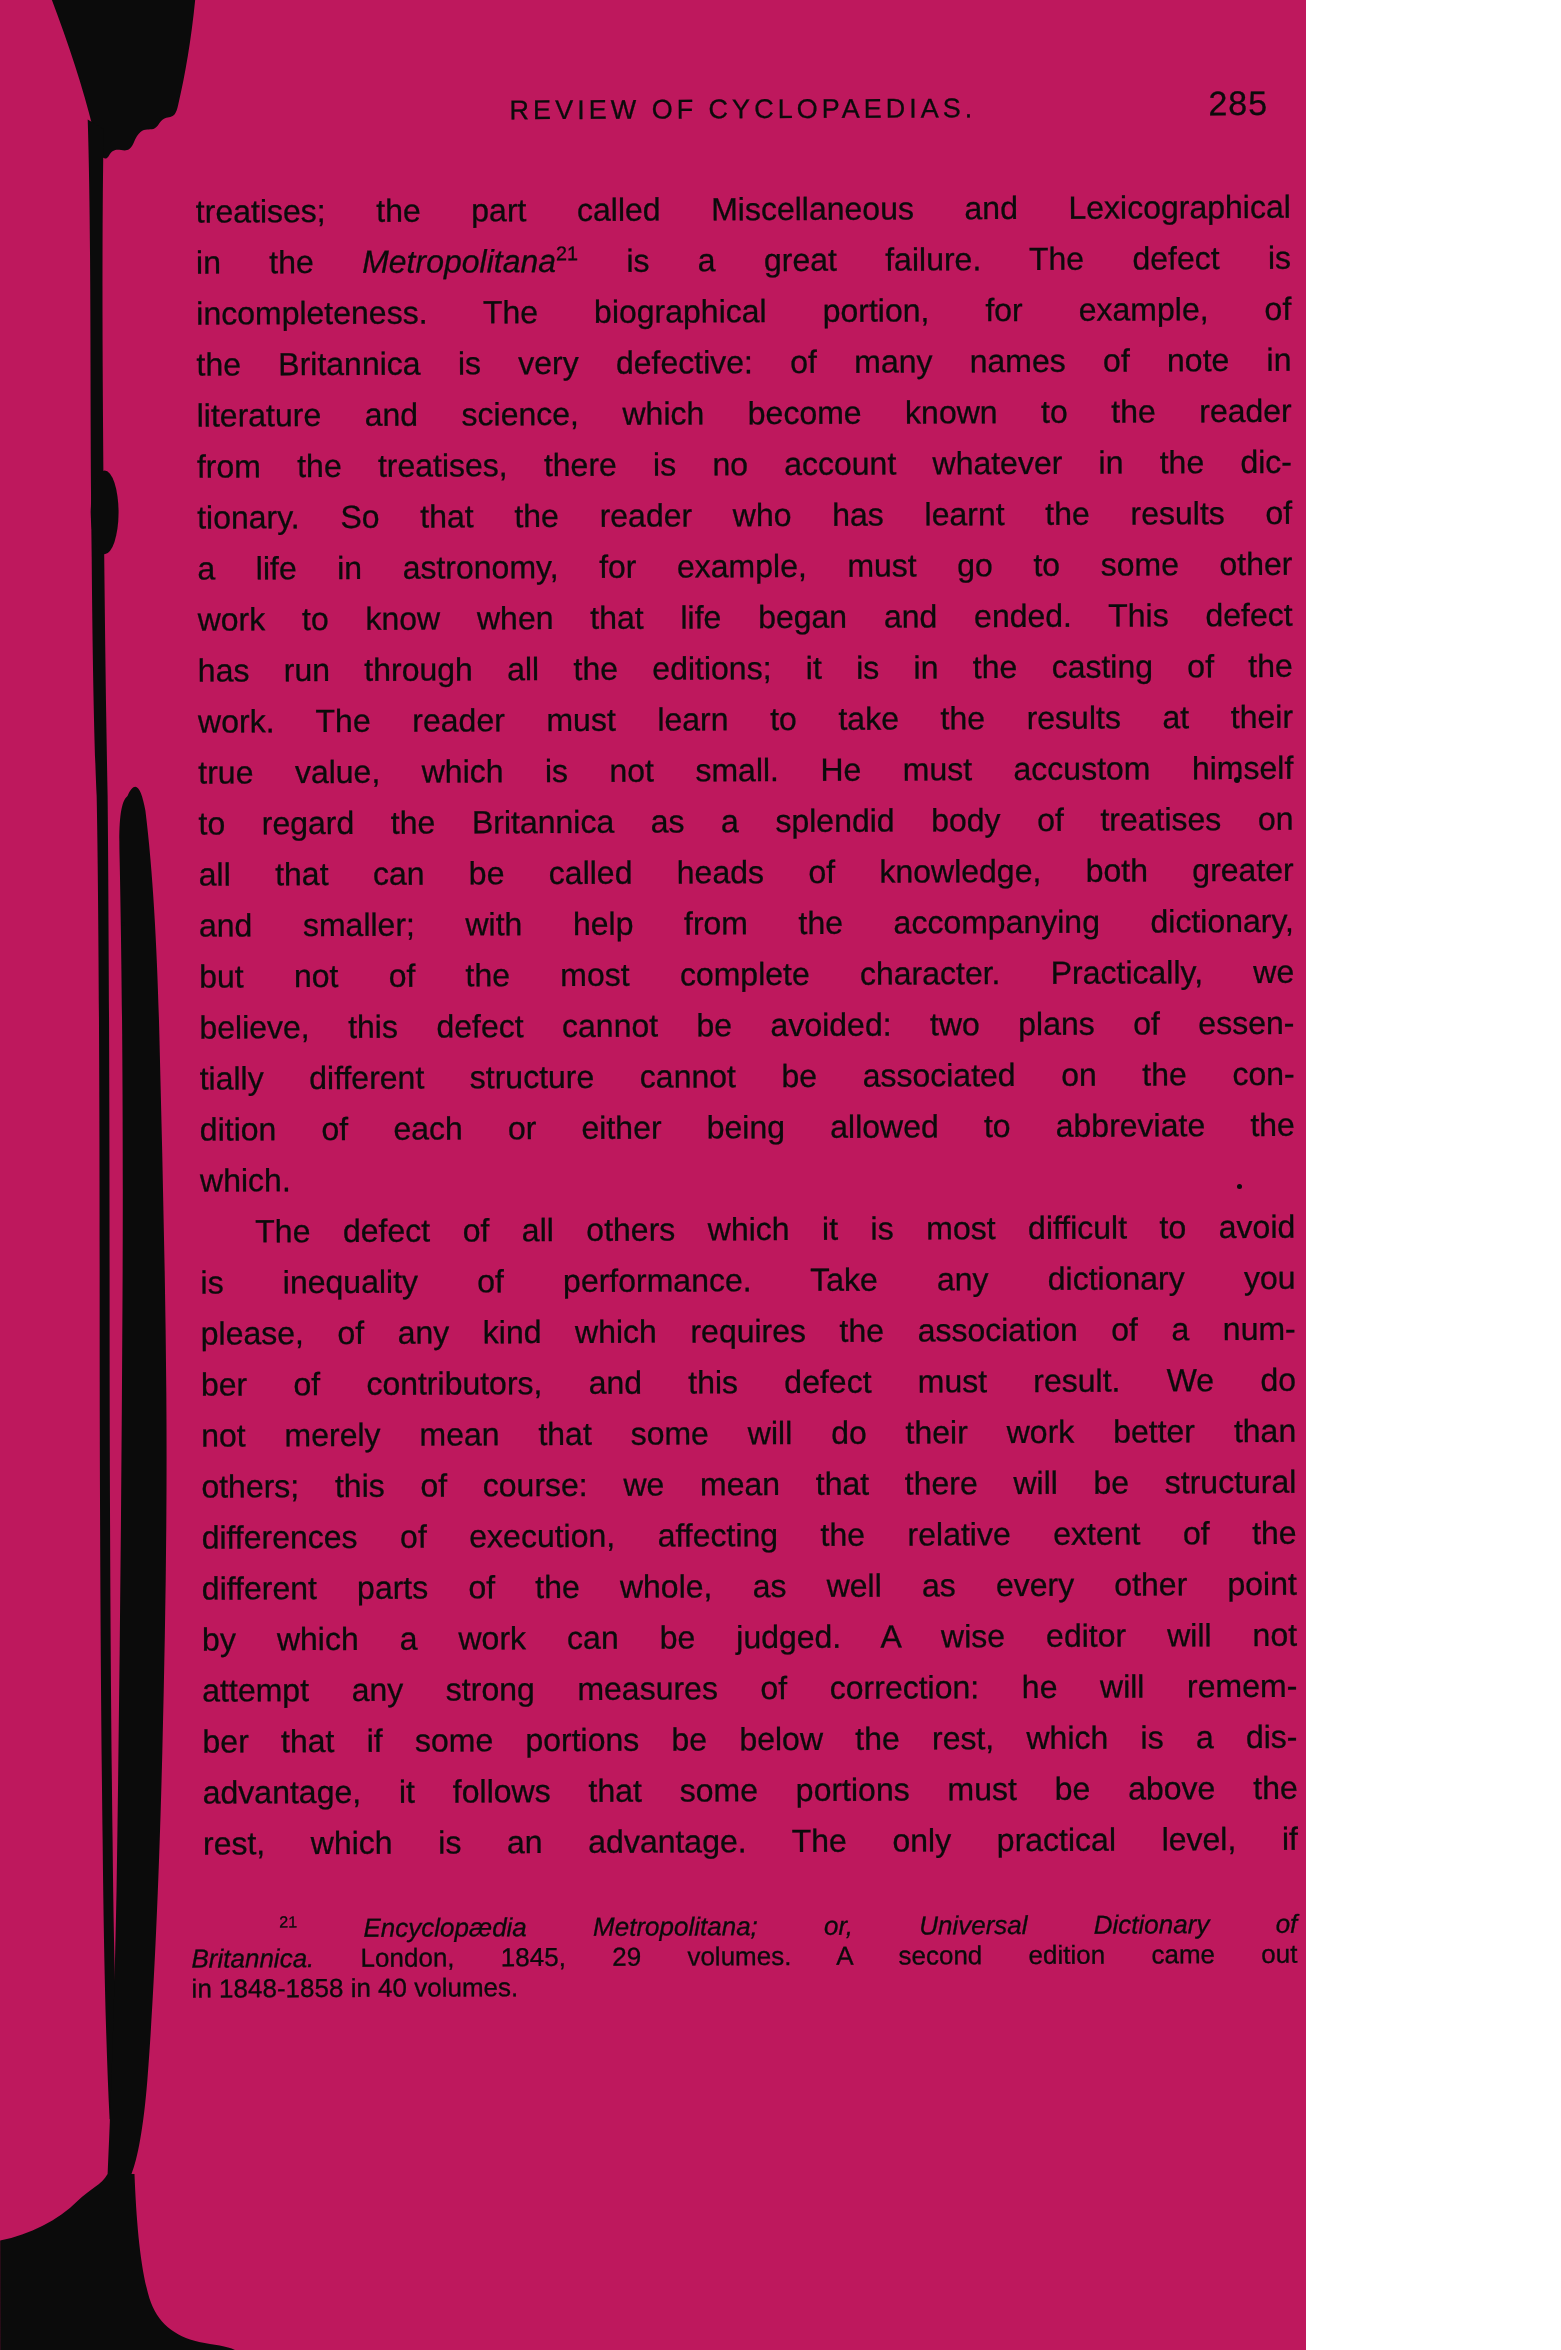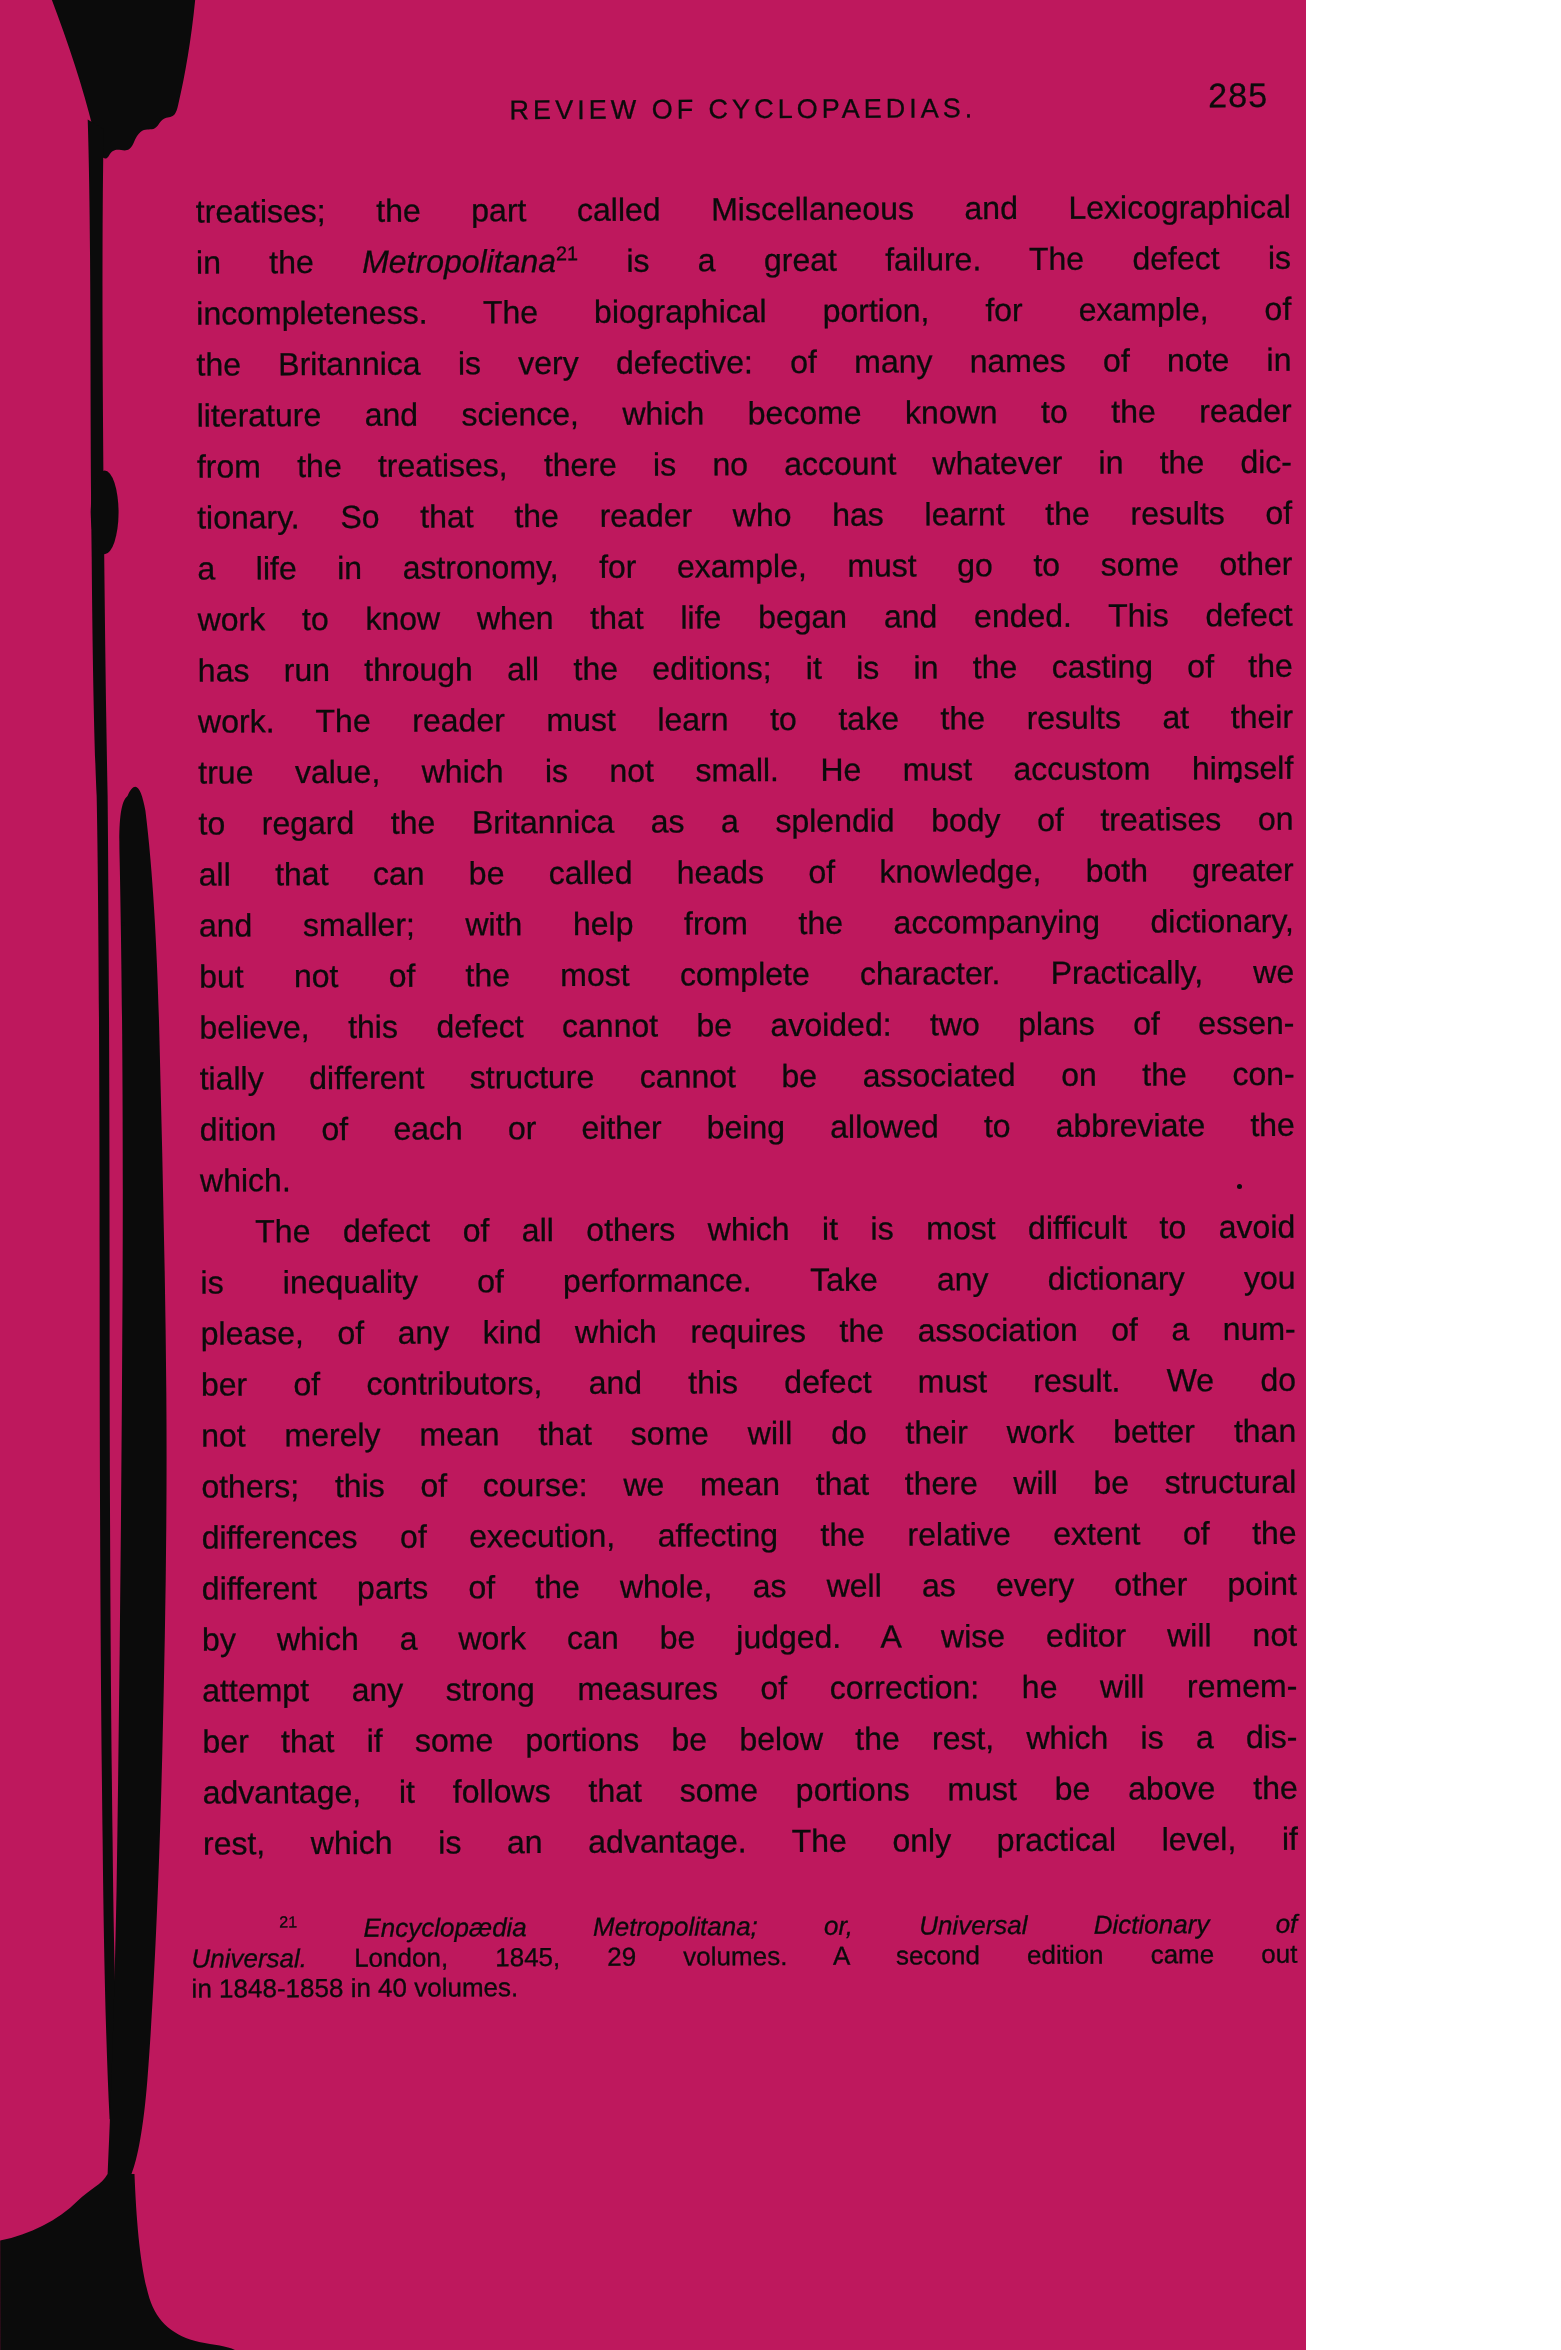--- a/index.html
+++ b/index.html
@@ -17,21 +17,21 @@
     transform-origin:50% 40%;
     -webkit-text-stroke:0.3px #0b0b0b;
   }
   .running-head{
     position:absolute;left:199px;top:94px;width:1095px;
     text-align:center;
     font-size:27px;letter-spacing:4px;
     white-space:nowrap;
   }
   .page-number{
-    position:absolute;left:1212px;top:78px;
+    position:absolute;left:1212px;top:86px;
     font-size:34px;letter-spacing:1px;
   }
   .body-text{
     position:absolute;left:199px;top:184px;width:1095px;
     font-size:32px;line-height:51px;
   }
   .footnote-text{
     position:absolute;left:187px;top:1911px;width:1106px;
     font-size:26px;line-height:30px;
   }
@@ -143,19 +143,19 @@
         <div class="line"><span class="rm">different parts of the whole, as well as every other point</span></div>
         <div class="line"><span class="rm">by which a work can be judged. A wise editor will not</span></div>
         <div class="line"><span class="rm">attempt any strong measures of correction: he will remem-</span></div>
         <div class="line"><span class="rm">ber that if some portions be below the rest, which is a dis-</span></div>
         <div class="line"><span class="rm">advantage, it follows that some portions must be above the</span></div>
         <div class="line"><span class="rm">rest, which is an advantage. The only practical level, if</span></div>
       </div>
 
     <div class="footnote-text">
         <div class="line indent"><span class="sup">21</span><span class="rm"> </span><span class="it">Encyclopædia Metropolitana; or, Universal Dictionary of</span></div>
-        <div class="line"><span class="it">Universal.</span><span class="rm"> London, 1845, 29 volumes. A second edition came out</span></div>
+        <div class="line"><span class="it">Britannica.</span><span class="rm"> London, 1845, 29 volumes. A second edition came out</span></div>
         <div class="line para-end"><span class="rm">in 1848-1858 in 40 volumes.</span></div>
       </div>
   </div>
 
 </div>
 
 
 </body></html>

